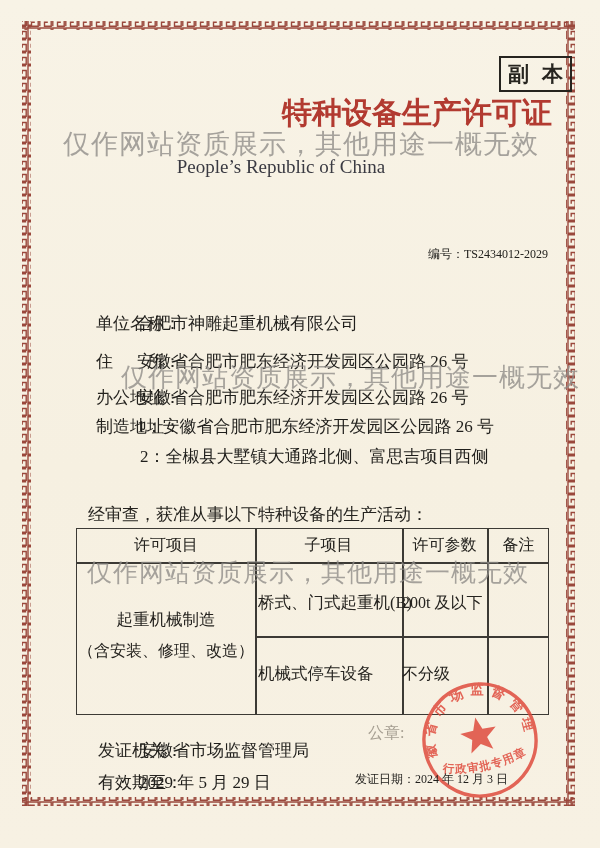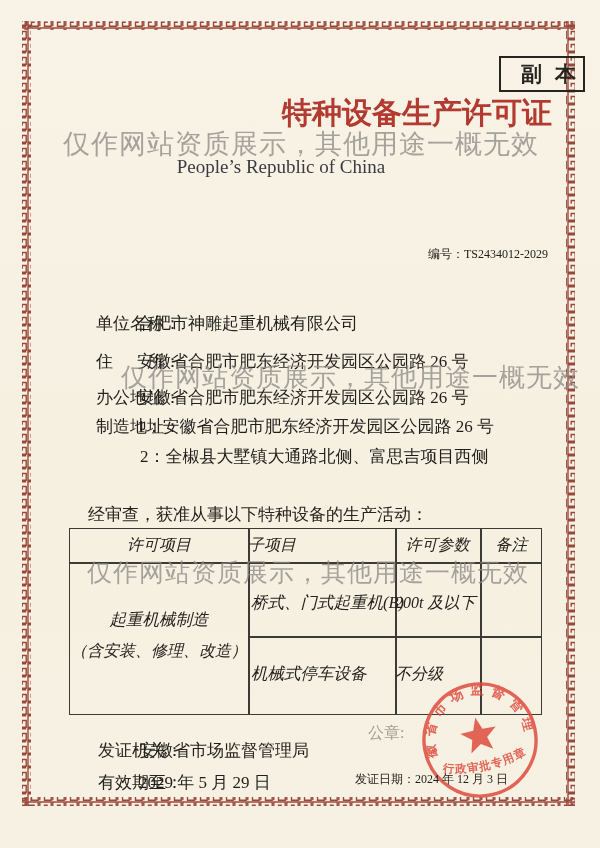--- a/index.html
+++ b/index.html
@@ -8,43 +8,43 @@
     background:linear-gradient(180deg,#f8f3e6 0%,#f6f0e1 55%,#f7f1e3 100%);
     font-family:"Liberation Serif","DejaVu Serif",serif;color:#2c2925;
   }
   .abs{position:absolute;white-space:nowrap;}
   
   .t-cn1{top:56px;left:0;width:552px;text-align:center;font-size:29px;font-weight:700;color:#b23a30;letter-spacing:1px;}
   .t-cn2{top:93px;left:0;width:552px;text-align:right;font-size:30px;font-weight:700;color:#b23a30;}
   .t-en1{top:133px;left:0;width:562px;text-align:center;font-size:19px;color:#3a3a42;}
   .t-en2{top:156px;left:0;width:562px;text-align:center;font-size:19px;color:#3a3a42;}
   .badge{top:56px;left:499px;width:62px;height:32px;border:2px solid #26241f;
-    font-size:21px;font-weight:700;color:#26241f;line-height:32px;letter-spacing:13px;padding-left:20px;}
+    font-size:21px;font-weight:700;color:#26241f;line-height:32px;letter-spacing:13px;padding-left:7px;}
   .license-no{top:246px;left:0;width:548px;text-align:right;font-size:12px;color:#21201d;}
   
   .row{font-size:17px;color:#25231f;}
   .row .lab{display:inline-block;margin-left:38px;}
   .row .val{position:absolute;left:79px;top:0;white-space:nowrap;color:#1f1e1b;}
   .f1{top:312px;left:58px;}
   .f2{top:350px;left:58px;}
   .f3{top:386px;left:58px;}
   .f4{top:415px;left:58px;}
   .f4b{top:445px;left:140px;font-size:17px;color:#1f1e1b;}
   .intro{top:503px;left:88px;font-size:17px;color:#25231f;}
   
-  .tbl{top:528px;left:69px;width:473px;height:187px;border:1.6px solid #3c3a35;box-sizing:border-box;z-index:1;font-style:italic;}
+  .tbl{top:528px;left:76px;width:473px;height:187px;border:1.6px solid #3c3a35;box-sizing:border-box;z-index:1;}
   .tl{position:absolute;background:#3c3a35;}
   .v1{left:178px;top:0;bottom:0;width:1.5px;}
   .v2{left:325px;top:0;bottom:0;width:1.5px;}
   .v3{left:410px;top:0;bottom:0;width:1.5px;}
   .hl{top:33px;left:0;right:0;height:1.5px;}
   .ml{top:107px;left:178px;right:0;height:1.5px;}
   .tc{position:absolute;font-size:16px;white-space:nowrap;color:#25231f;}
   .th1{left:0;width:178px;top:6px;text-align:center;}
-  .th2{left:178px;width:147px;top:6px;text-align:left;}
+  .th2{left:178px;width:147px;top:6px;text-align:center;}
   .th3{left:325px;width:85px;top:6px;text-align:center;}
   .th4{left:410px;width:63px;top:6px;text-align:center;}
   .item1{left:0;width:178px;top:80px;text-align:center;font-size:16.5px;}
   .item2{left:0;width:178px;top:112px;text-align:center;}
   .r1sub{left:181px;top:63px;font-size:16.5px;}
   .r1par{left:325px;width:64px;top:64px;text-align:center;}
   .r2sub{left:181px;top:134px;font-size:16.5px;}
   .r2par{left:325px;width:85px;top:135px;text-align:left;}
   
   .seal-hint{top:723px;left:368px;font-size:16px;color:#a69f92;z-index:1;}

